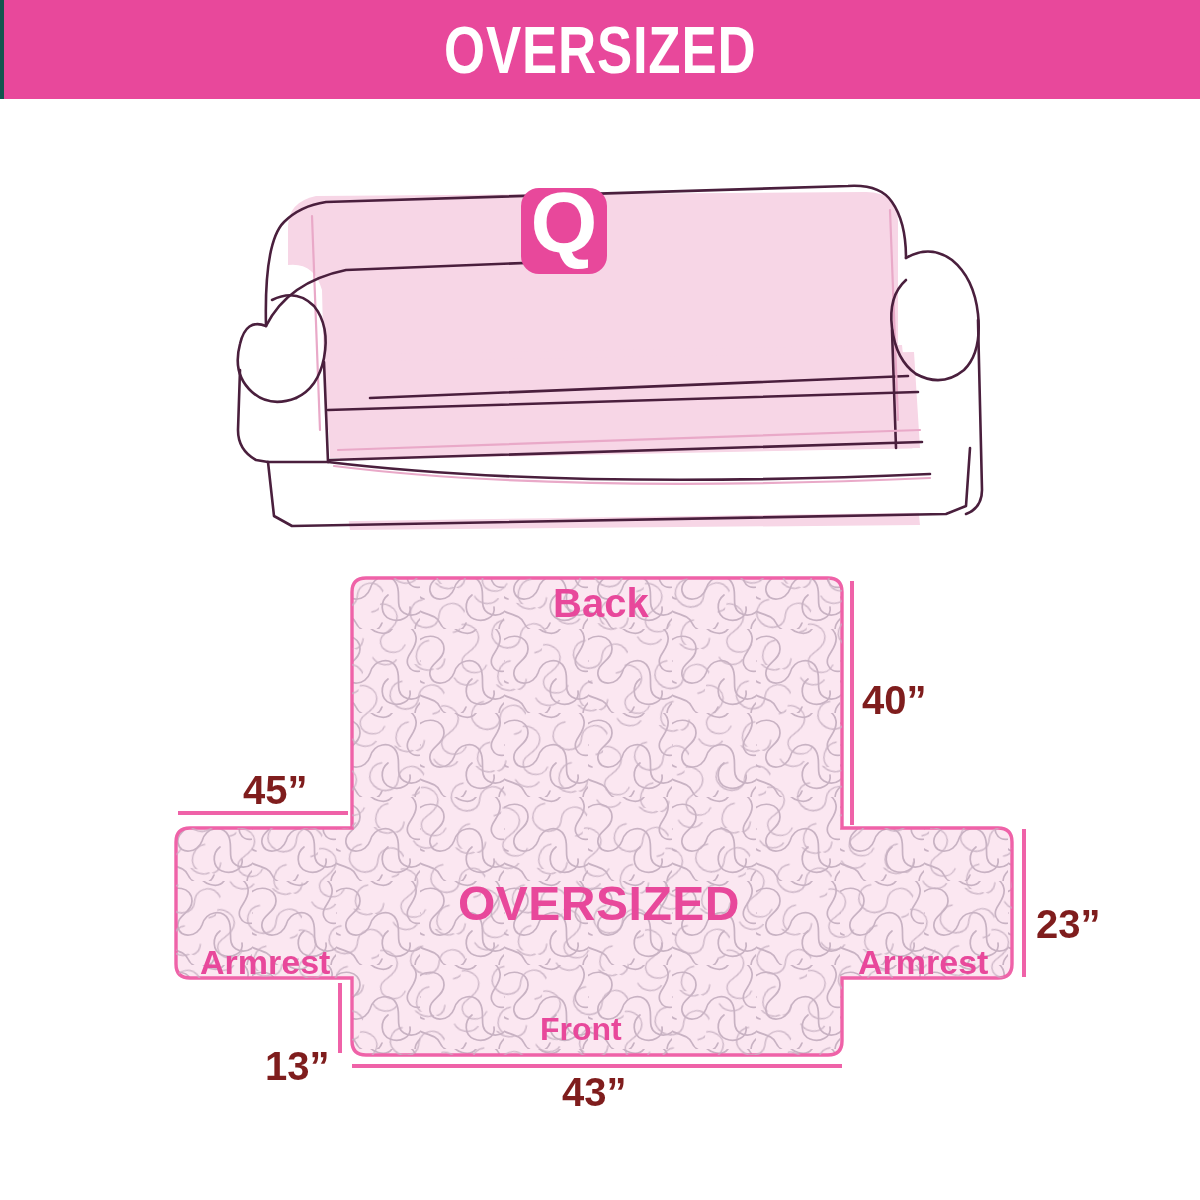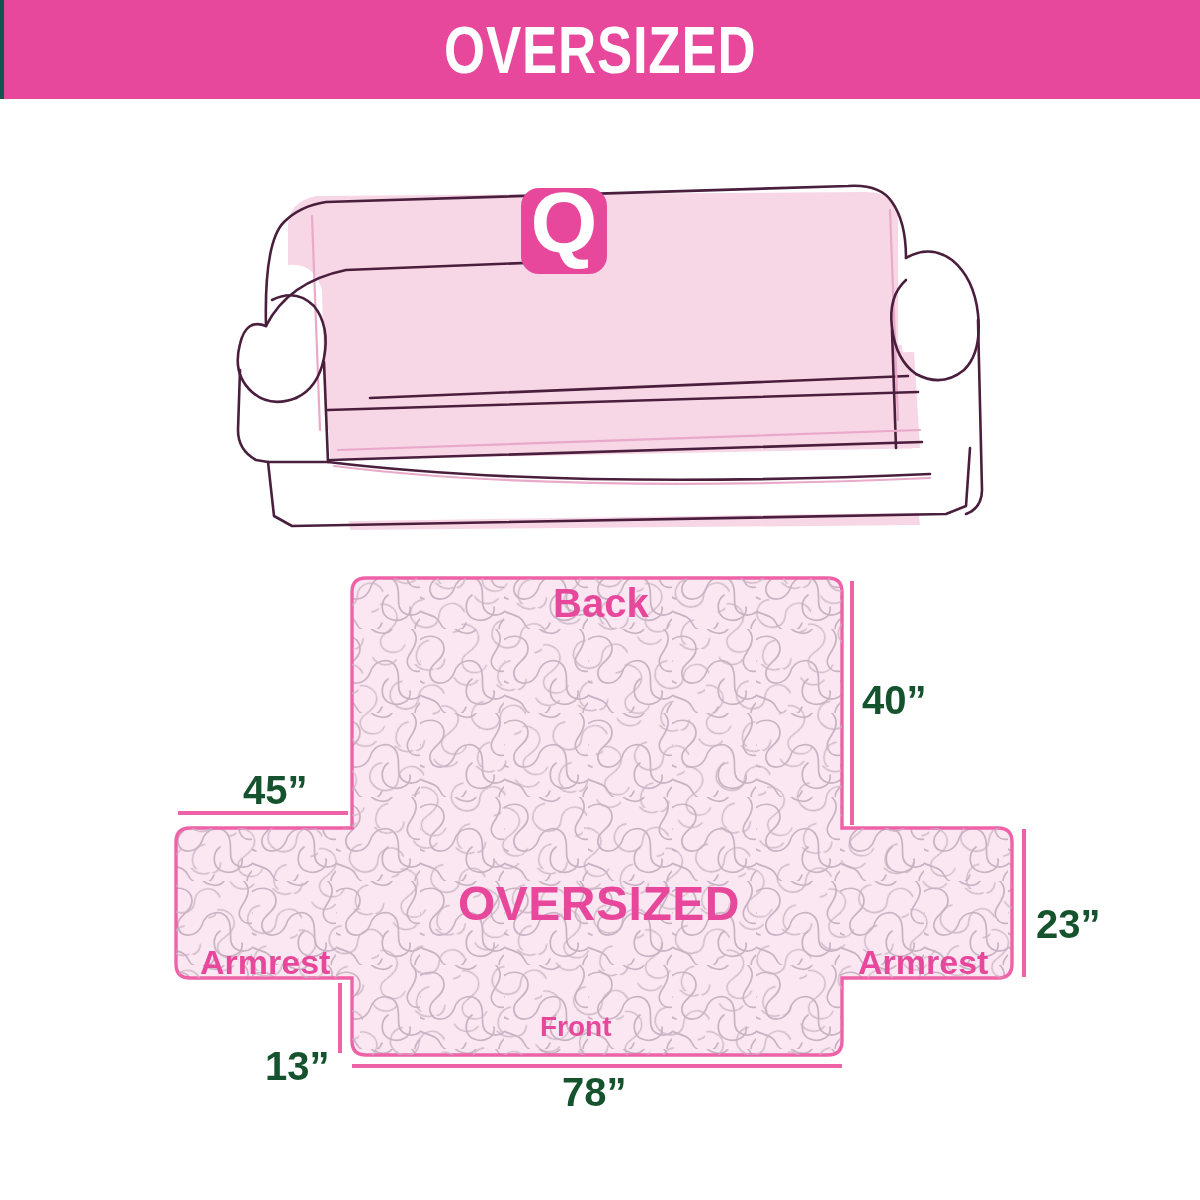--- a/index.html
+++ b/index.html
@@ -48,28 +48,28 @@
 
   .dlabel{
     position:absolute;
     color:#e8489b;
     font-weight:700;
     font-family:"Liberation Sans", sans-serif;
     white-space:nowrap;
     line-height:1;
   }
   .lbl-back{left:553px;top:583px;font-size:40px;}
-  .lbl-front{left:540px;top:1013px;font-size:28px;}
+  .lbl-front{left:540px;top:1013px;font-size:32px;}
   .lbl-oversized{left:458px;top:880px;font-size:48px;letter-spacing:0.5px;}
   .lbl-arm-left{left:200px;top:945px;font-size:34px;}
   .lbl-arm-right{left:858px;top:945px;font-size:34px;}
 
   .dim{
     position:absolute;
-    color:#14532d;
+    color:#7f1d1d;
     font-weight:700;
     font-family:"Liberation Sans", sans-serif;
     white-space:nowrap;
     line-height:1;
     font-size:40px;
   }
   .dim-40{left:862px;top:680px;}
   .dim-24{left:243px;top:770px;}
   .dim-23{left:1036px;top:888px;margin-top:16px;}
   .dim-13{left:265px;top:1006px;margin-top:40px;}
@@ -203,15 +203,15 @@
   <div class="dlabel lbl-back">Back</div>
   <div class="dlabel lbl-oversized">OVERSIZED</div>
   <div class="dlabel lbl-front">Front</div>
   <div class="dlabel lbl-arm-left">Armrest</div>
   <div class="dlabel lbl-arm-right">Armrest</div>
 
   <div class="dim dim-40">40”</div>
   <div class="dim dim-24">45”</div>
   <div class="dim dim-23">23”</div>
   <div class="dim dim-13">13”</div>
-  <div class="dim dim-78">78”</div>
+  <div class="dim dim-78">43”</div>
 
 </div>
 
 </body></html>

